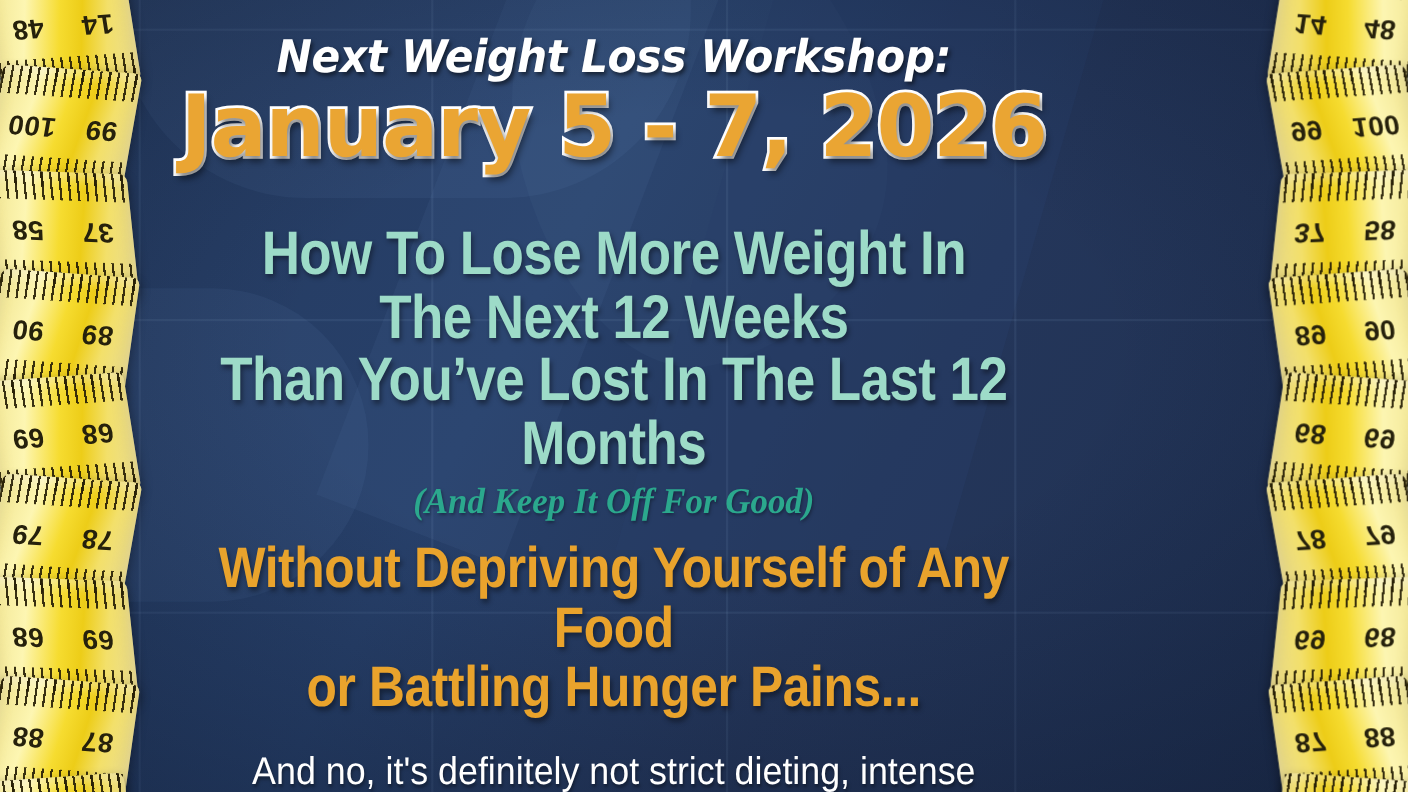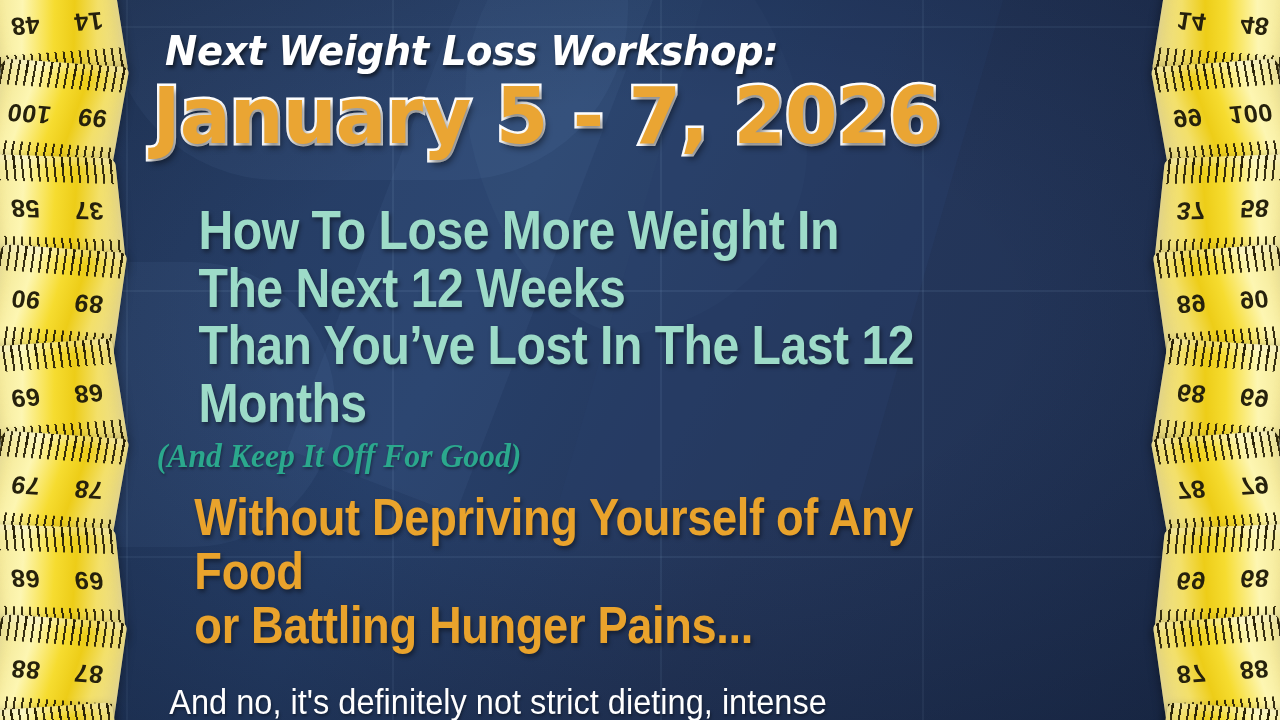--- a/index.html
+++ b/index.html
@@ -147,20 +147,21 @@
     letter-spacing:0.5px;
   }
 
   
   .content {
     position:relative;
     z-index:5;
     width:1116px;
     height:720px;
     padding:12px 140px 0 140px;
+    text-align:center;
   }
 
   .kicker {
     font-family:"DejaVu Sans", sans-serif;
     font-style:italic;
     font-weight:700;
     font-size:41px;
     line-height:1.05;
     color:#ffffff;
     letter-spacing:-0.4px;

